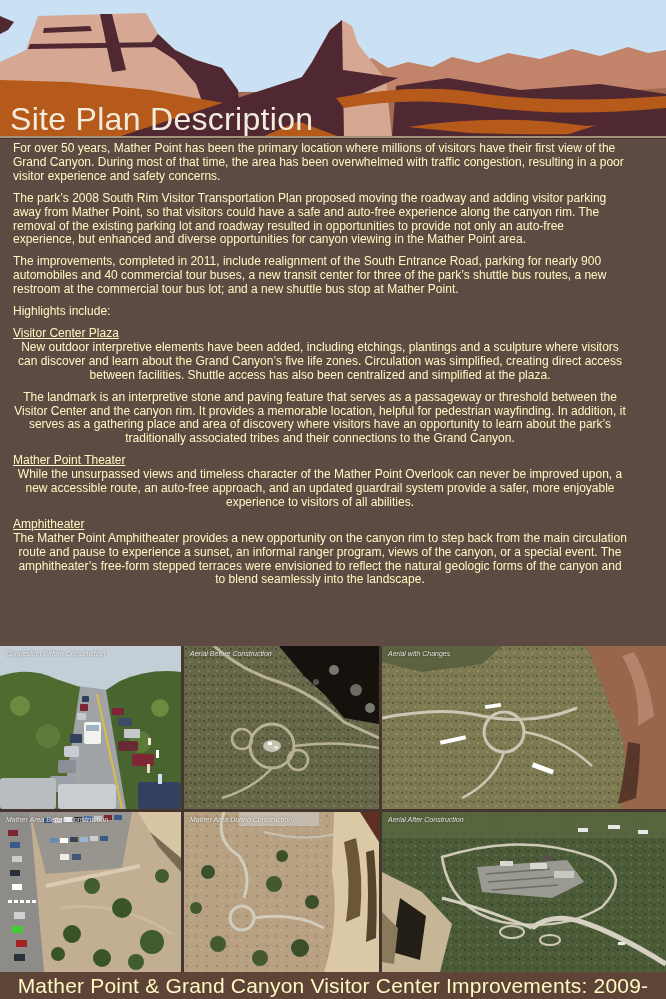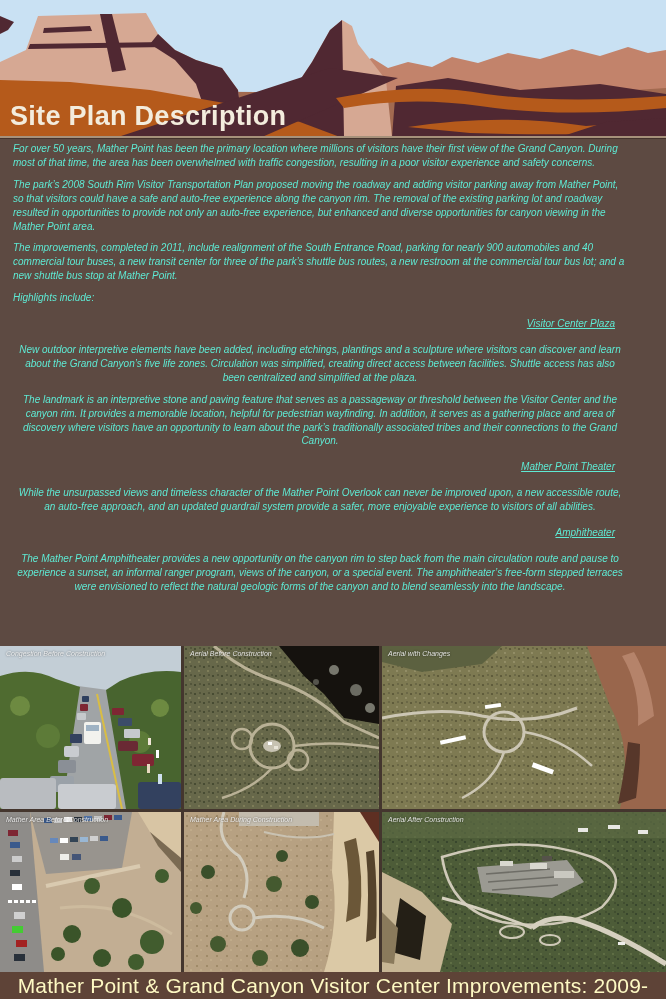--- a/index.html
+++ b/index.html
@@ -4,33 +4,33 @@
 <style>
   html,body{margin:0;padding:0;background:#2b2b2b;}
   .poster{
     position:relative;width:666px;height:999px;margin:0 auto;
     background:#5d4a42;overflow:hidden;
     font-family:"Liberation Sans",sans-serif;
   }
   .header-art{position:absolute;top:0;left:0;display:block;}
   .page-title{
     position:absolute;top:101px;left:10px;margin:0;
-    font-size:27px;font-weight:bold;color:#f3ecdd;letter-spacing:.3px;
+    font-size:32px;font-weight:normal;color:#f3ecdd;letter-spacing:.3px;
     font-family:"Liberation Sans",sans-serif;
   }
   .title-divider{
     position:absolute;top:136px;left:0;width:666px;height:2px;
     background:#a7917b;box-shadow:0 1px 0 rgba(40,25,20,.45);
   }
   .copy{
     position:absolute;top:142px;left:13px;width:614px;
-    color:#5eead4;font-style:italic;font-size:10px;line-height:13.9px;
+    color:#fef9c3;font-size:12px;line-height:13.9px;
   }
   .copy p{margin:0 0 8px 0;}
-  .sec-heading{text-decoration:underline;margin:12px !important;text-align:right;}
+  .sec-heading{text-decoration:underline;margin:0 !important;}
   .sec-body{margin:0 0 8px 0;text-align:center;}
   .photo-grid{
     position:absolute;top:646px;left:0;width:666px;height:326px;
     display:grid;grid-template-columns:181px 195px 284px;
     grid-template-rows:163px 160px;gap:3px;background:#44362e;
   }
   .photo{position:relative;overflow:hidden;background:#777;}
   .photo svg{display:block;width:100%;height:100%;}
   .caption{
     position:absolute;top:4px;left:6px;white-space:nowrap;

